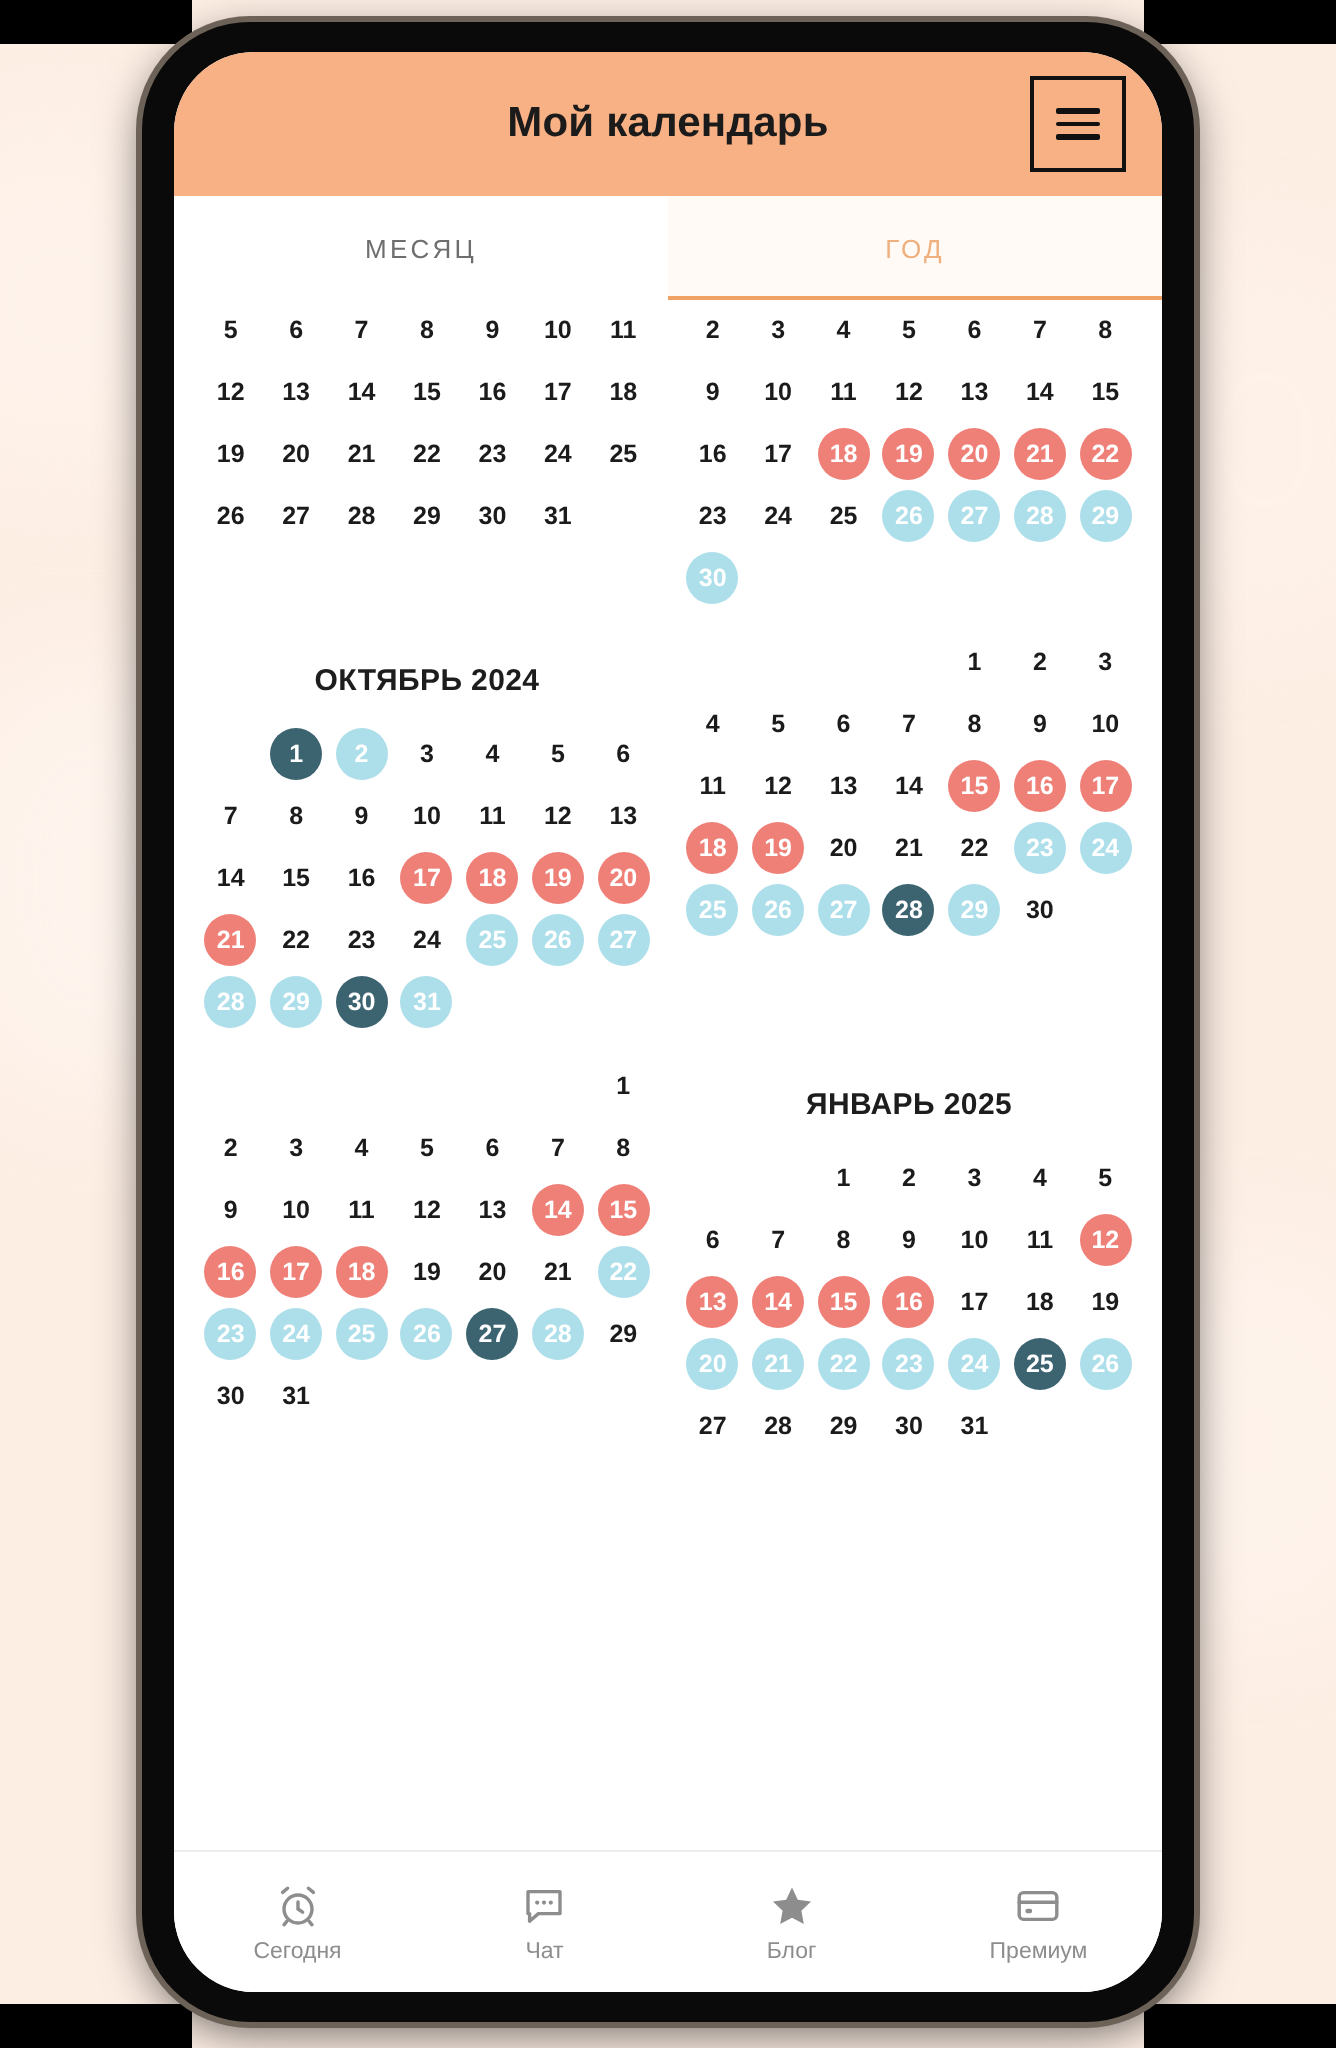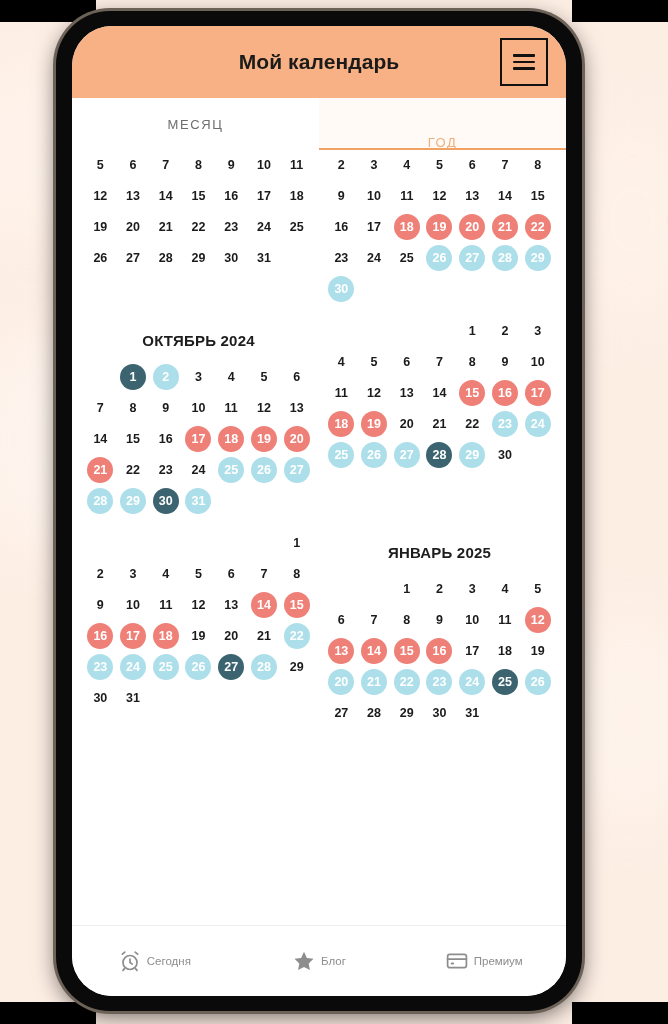--- a/index.html
+++ b/index.html
@@ -30,21 +30,21 @@
     position: absolute; background: #000;
   }
   .corner-dark.tl { left: 0; top: 0; width: 96px; height: 22px; }
   .corner-dark.tr { right: 0; top: 0; width: 96px; height: 22px; }
   .corner-dark.bl { left: 0; bottom: 0; width: 96px; height: 22px; }
   .corner-dark.br { right: 0; bottom: 0; width: 96px; height: 22px; }
 
   
   .phone-frame {
     position: absolute;
-    left: 56px; top: 11px;
+    left: 71px; top: 11px;
     width: 526px; height: 1000px;
     background: #0a0a0a;
     border-radius: 54px;
     box-shadow: 0 0 0 3px #6d6258, 0 6px 22px rgba(0,0,0,.55);
   }
   .phone-screen {
     position: absolute;
     left: 16px; top: 15px;
     width: 494px; height: 970px;
     background: #ffffff;
@@ -98,21 +98,20 @@
     font-size: 13px;
     letter-spacing: 1.6px;
     color: #6e6e6e;
     cursor: pointer;
     position: relative;
     background: #fff;
   }
   .tab.active {
     color: #efb07e;
     background: #fffaf6;
-    align-items: flex-end;
   }
   .tab.active::after {
     content: "";
     position: absolute;
     left: 0; right: 0; bottom: 0;
     height: 2px;
     background: #f0a265;
   }
 
   
@@ -166,21 +165,21 @@
     flex: 0 0 auto;
     height: 70px;
     background: #ffffff;
     border-top: 1px solid #ededed;
     display: flex;
     align-items: center;
   }
   .nav-item {
     flex: 1 1 20%;
     display: flex;
-    flex-direction: row;
+    flex-direction: column;
     align-items: center;
     justify-content: center;
     gap: 5px;
     cursor: pointer;
     color: #8d8d8d;
   }
   .nav-item.active { color: #f3b483; }
   .nav-icon { width: 24px; height: 24px; display: block; }
   .nav-label { font-size: 11.5px; }
 </style>
@@ -451,20 +450,29 @@
                 <circle cx="12" cy="13.5" r="7"></circle>
                 <path d="M12 10v3.5l2.3 1.6"></path>
                 <path d="M4.3 5.2 6.8 3.1"></path>
                 <path d="M19.7 5.2 17.2 3.1"></path>
                 <path d="M6.5 19.6 5 21.4"></path>
                 <path d="M17.5 19.6 19 21.4"></path>
               </svg></span>
             <span class="nav-label">Сегодня</span>
           </div>
           <div class="nav-item">
+            <span class="nav-icon"><svg viewBox="0 0 24 24" fill="none" stroke="currentColor" stroke-width="1.7" stroke-linejoin="round">
+                <path d="M4 4.8h16v11H9.2L4.8 19.6V15.8H4z"></path>
+                <circle cx="8.6" cy="10.3" r="1.05" fill="currentColor" stroke="none"></circle>
+                <circle cx="12" cy="10.3" r="1.05" fill="currentColor" stroke="none"></circle>
+                <circle cx="15.4" cy="10.3" r="1.05" fill="currentColor" stroke="none"></circle>
+              </svg></span>
+            <span class="nav-label">Чат</span>
+          </div>
+          <div class="nav-item">
             <span class="nav-icon"><svg viewBox="0 0 24 24" fill="currentColor" stroke="none">
                 <path d="M12 2.8l2.9 6.1 6.6.9-4.8 4.6 1.2 6.6L12 17.9 6.1 21l1.2-6.6L2.5 9.8l6.6-.9z"></path>
               </svg></span>
             <span class="nav-label">Блог</span>
           </div>
           <div class="nav-item">
             <span class="nav-icon"><svg viewBox="0 0 24 24" fill="none" stroke="currentColor" stroke-width="1.7" stroke-linecap="round">
                 <rect x="2.6" y="5.3" width="18.8" height="13.4" rx="2.2"></rect>
                 <path d="M2.6 10.1h18.8"></path>
                 <rect x="5.7" y="13.4" width="3.4" height="2.2" rx="1.1" fill="currentColor" stroke="none"></rect>

